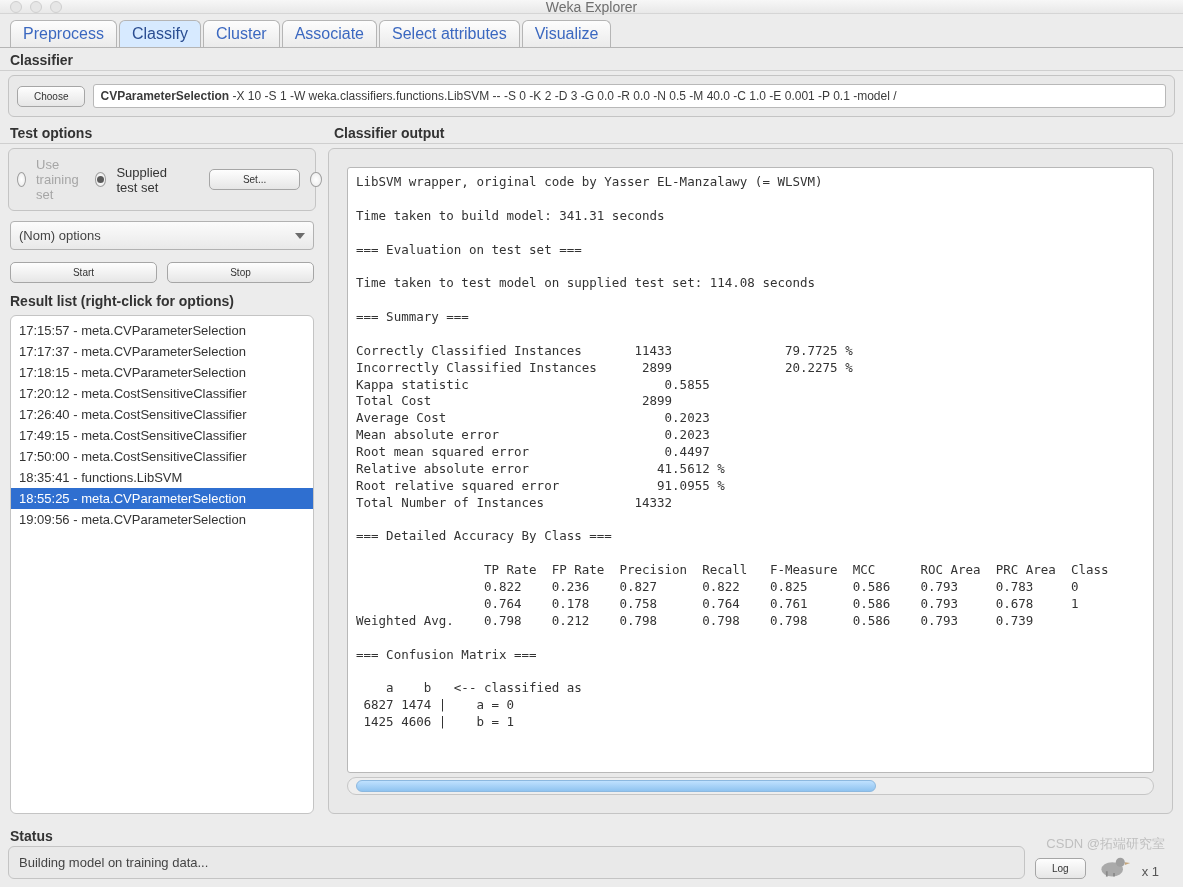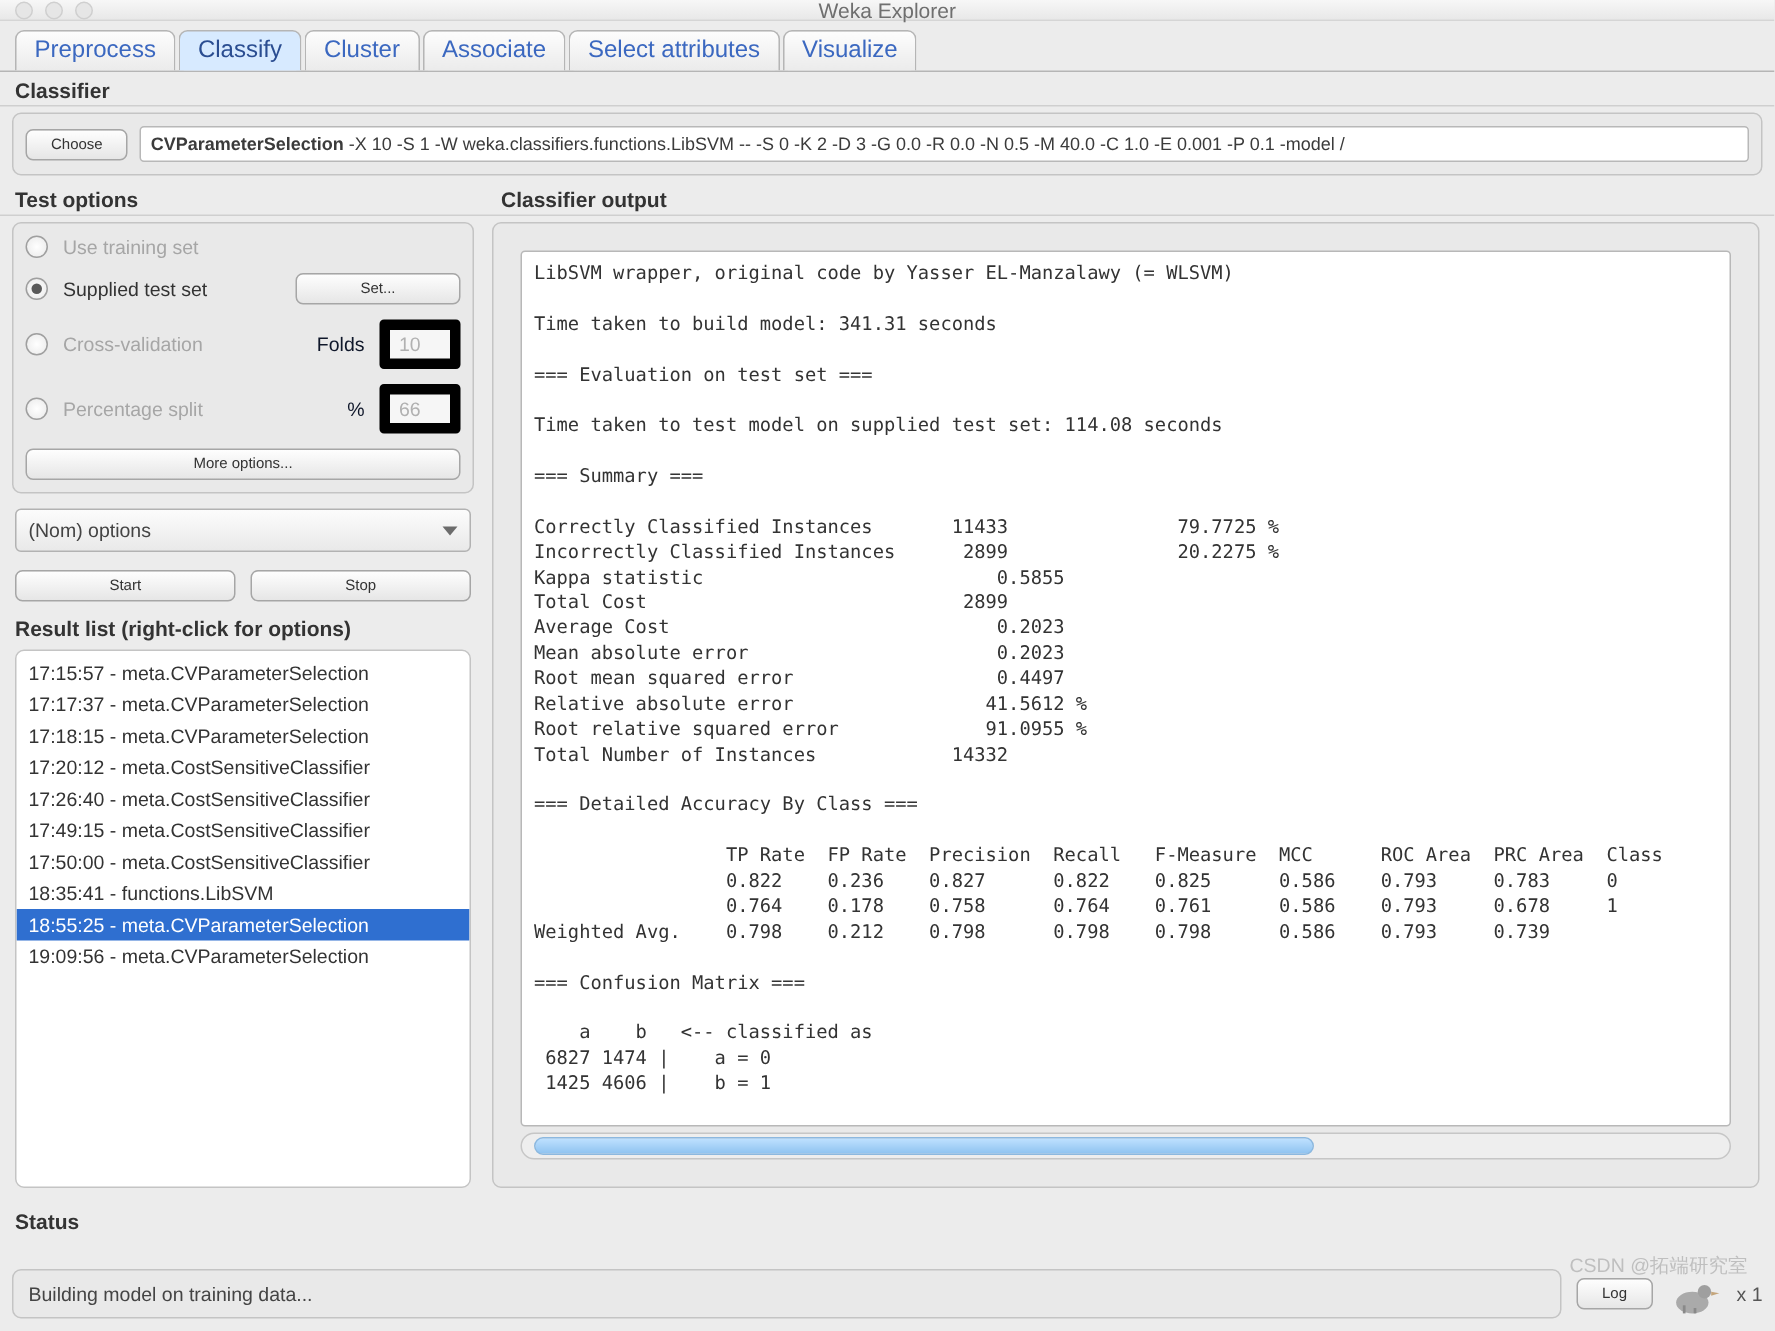--- a/index.html
+++ b/index.html
@@ -48,21 +48,21 @@
   .btn.wide { flex:1; }
   .classifier-text {
     flex:1; background:#fff; border:1px solid #b8b8b8; border-radius:3px;
     padding:4px 6px; font-family: inherit; font-size:12px; color:#3b3b3b;
     white-space:nowrap; overflow:hidden;
   }
   .classifier-text b { font-weight:bold; }
   .midrow { display:flex; flex:1; min-height:0; }
   .leftcol { width:324px; display:flex; flex-direction:column; }
   .rightcol { flex:1; display:flex; flex-direction:column; min-width:0;}
-  .opts { display:flex; flex-direction:column; gap:10px; }
+  .opts { display:flex; flex-direction:row; gap:10px; }
   .opt-row { display:flex; align-items:center; gap:10px; color:#333; }
   .opt-row.disabled { color:#a6a6a6; }
   .radio {
     width:15px;height:15px;border-radius:50%;border:1px solid #9f9f9f;
     background:radial-gradient(#fff,#e9e9e9); display:inline-flex; align-items:center;justify-content:center;
   }
   .radio.sel::after{content:"";width:7px;height:7px;border-radius:50%;background:#5a5a5a;}
   .folds-label { color:#0f172a; margin-left:auto; font-size:13px; }
   .num-box {
     width:54px; border:7px solid #000000; border-radius:3px; padding:2px 6px;
@@ -89,21 +89,21 @@
   .output {
     flex:1; background:#fff; border:1px solid #b8b8b8; border-radius:3px;
     padding:6px 8px; font-family: "Menlo","Consolas",monospace; font-size:12.5px;
     color:#333; white-space:pre; overflow:hidden; line-height:1.35;
   }
   .hscroll { height:18px; margin-top:4px; border:1px solid #c6c6c6; border-radius:10px;
     background:#eee; position:relative; }
   .hscroll .thumb { position:absolute; left:8px; top:2px; width:520px; height:12px;
     border-radius:8px; background:linear-gradient(#bfe1ff,#8fc3f0); border:1px solid #8cb8df;}
   .statusbar { display:flex; flex-direction:column; }
-  .status-body { display:flex; align-items:center; gap:10px; padding:0 8px 8px 8px;margin-top:22px; }
+  .status-body { display:flex; align-items:flex-end; gap:10px; padding:0 24px 8px 8px; }
   .status-text {
     flex:1; border:1px solid #c4c4c4; border-radius:6px; background:#e9e9e9;
     padding:8px 10px; color:#444;
   }
   .bird { width:36px;height:30px; opacity:.65; }
   .watermark {
     position:absolute; right:18px; bottom:34px; color:#bfbfbf; font-size:13px;
     pointer-events:none;
   }
   .x1 { color:#555; font-size:13px; }

